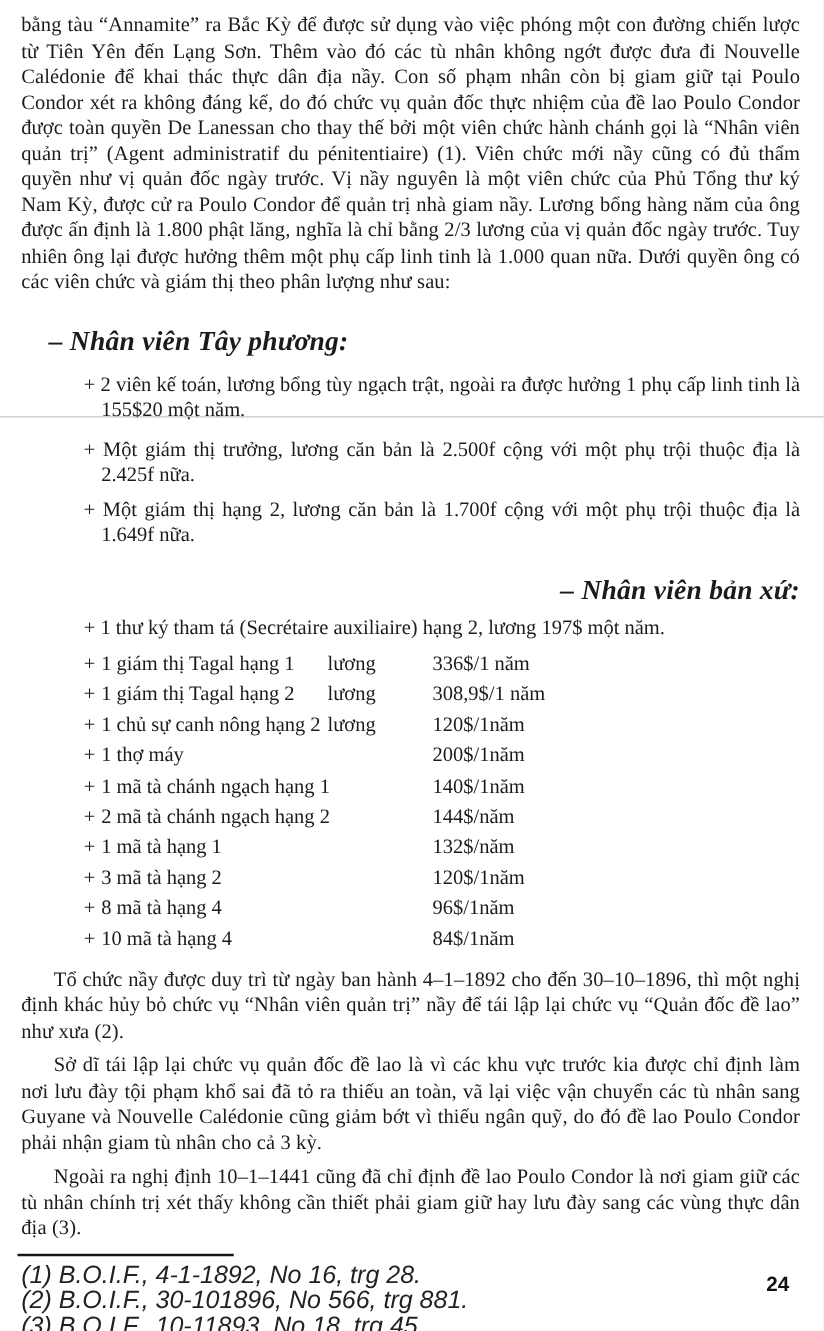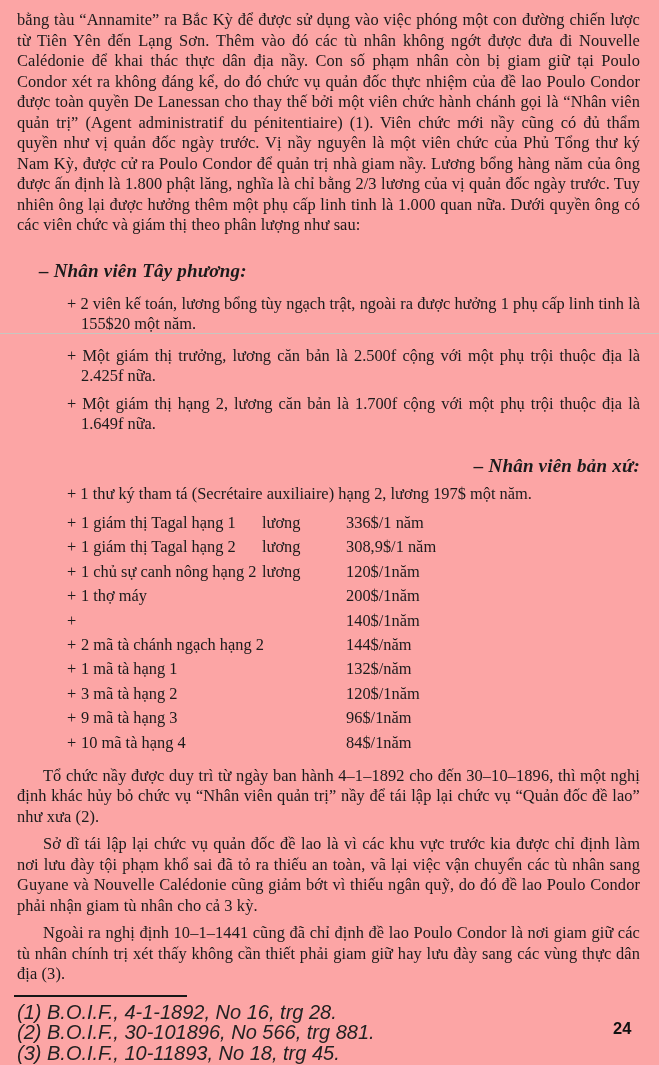--- a/index.html
+++ b/index.html
@@ -1,42 +1,42 @@
 <!DOCTYPE html>
 <html><head>
 <meta charset="utf-8">
 <style>
   html, body { margin: 0; padding: 0; }
   body { background: #e9e9e6; }
   .page {
     position: relative;
     width: 659px;
     height: 1065px;
-    background: #fca5a5;
+    background: #ffffff;
     overflow: hidden;
     font-family: "Liberation Serif", serif;
     color: #1b1b1b;
     box-shadow: 0 0 4px rgba(0,0,0,.2);
   }
   .content {
     position: absolute;
     top: 10px;
     left: 17px;
     width: 623px;
   }
   p { margin: 0; }
   .body-par {
     font-size: 16.4px;
     line-height: 20.5px;
     text-align: justify;
     letter-spacing: 0.1px;
   }
   .indent { text-indent: 26px; }
   .section-heading {
-    font-size: 19px;
+    font-size: 22px;
     font-weight: bold;
     font-style: italic;
     padding-left: 22px;
     letter-spacing: 0.2px;
   }
   .bullet {
     font-size: 16.4px;
     line-height: 20.5px;
     text-align: justify;
     padding-left: 64px;
@@ -133,20 +133,21 @@
           <span class="t-amount">120$/1năm</span>
         </div>
       <div class="trow">
           <span class="t-plus">+</span>
           <span class="t-item">1 thợ máy</span>
           <span class="t-wage"></span>
           <span class="t-amount">200$/1năm</span>
         </div>
       <div class="trow">
           <span class="t-plus">+</span>
+          <span class="t-item">1 mã tà chánh ngạch hạng 1</span>
           <span class="t-wage"></span>
           <span class="t-amount">140$/1năm</span>
         </div>
       <div class="trow">
           <span class="t-plus">+</span>
           <span class="t-item">2 mã tà chánh ngạch hạng 2</span>
           <span class="t-wage"></span>
           <span class="t-amount">144$/năm</span>
         </div>
       <div class="trow">
@@ -156,21 +157,21 @@
           <span class="t-amount">132$/năm</span>
         </div>
       <div class="trow">
           <span class="t-plus">+</span>
           <span class="t-item">3 mã tà hạng 2</span>
           <span class="t-wage"></span>
           <span class="t-amount">120$/1năm</span>
         </div>
       <div class="trow">
           <span class="t-plus">+</span>
-          <span class="t-item">9 mã tà hạng 3</span>
+          <span class="t-item">8 mã tà hạng 4</span>
           <span class="t-wage"></span>
           <span class="t-amount">96$/1năm</span>
         </div>
       <div class="trow">
           <span class="t-plus">+</span>
           <span class="t-item">10 mã tà hạng 4</span>
           <span class="t-wage"></span>
           <span class="t-amount">84$/1năm</span>
         </div>
     </div>

